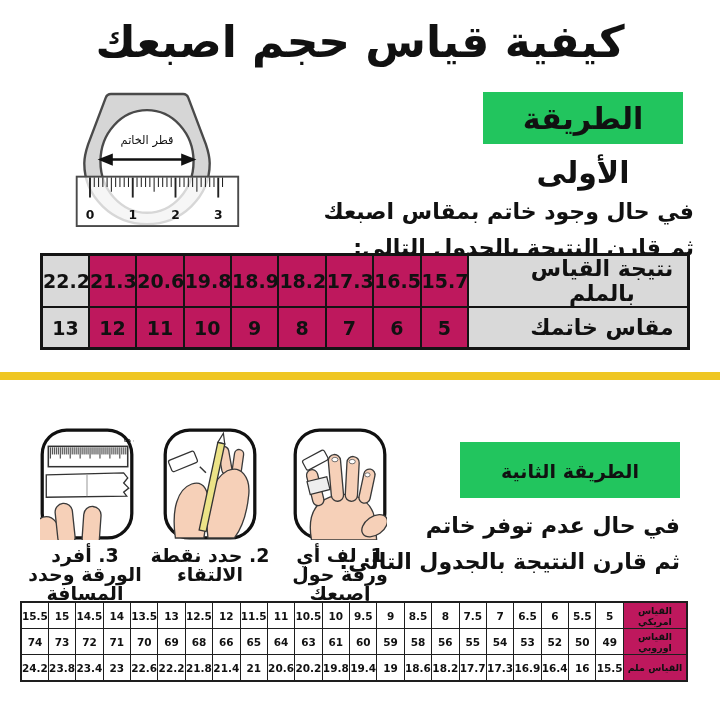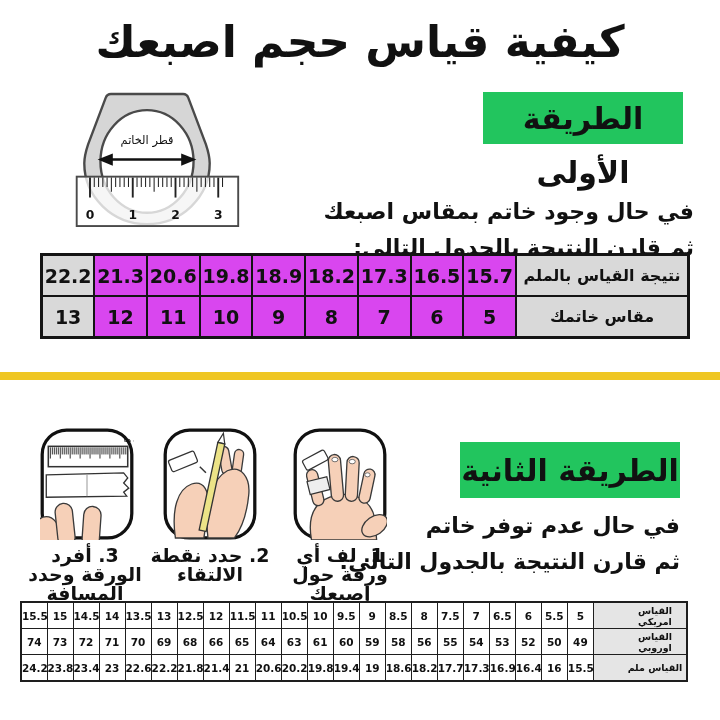--- a/index.html
+++ b/index.html
@@ -2,36 +2,36 @@
 <html lang="ar"><head>
 <meta charset="utf-8">
 <style>
   html,body{margin:0;padding:0;background:#fff;}
   #canvas{position:relative;width:720px;height:720px;background:#ffffff;overflow:hidden;
           font-family:"DejaVu Sans",sans-serif;color:#111;}
   .title{position:absolute;top:16px;left:0;right:0;text-align:center;direction:rtl;
          font-size:44px;font-weight:bold;letter-spacing:-1px;}
   .ybox{position:absolute;background:#22c55e;font-weight:bold;text-align:center;direction:rtl;}
   #m1-box{left:483px;top:92px;width:200px;height:52px;font-size:30px;line-height:54px;}
-  #m2-box{left:460px;top:442px;width:220px;height:56px;font-size:30px;line-height:58px;}
+  #m2-box{left:460px;top:442px;width:220px;height:56px;font-size:19px;line-height:58px;}
   .textblock{position:absolute;direction:rtl;text-align:right;font-weight:bold;
              font-size:22px;line-height:36px;}
   #m1-text{right:26px;top:162px;margin-top:32px;}
   #m2-text{right:40px;top:508px;}
   .divider{position:absolute;left:0;top:372px;width:720px;height:8px;background:#EFC623;}
   table{border-collapse:collapse;table-layout:fixed;position:absolute;direction:ltr;}
   #t1{left:40px;top:253px;width:650px;border:3px solid #141414;}
   #t1 td{border:2.5px solid #141414;height:39px;text-align:center;vertical-align:middle;
-         font-size:19px;font-weight:bold;background:#d946ef;padding:0;}
-  #t1 td.label{width:170px;font-size:16px;direction:rtl;}
+         font-size:19px;font-weight:bold;background:#be185d;padding:0;}
+  #t1 td.label{width:170px;font-size:22px;direction:rtl;padding-left:48px;}
   td.gray{background:#d9d9d9 !important;}
   #t2{left:20px;top:601px;width:668px;border:2px solid #1e1e1e;}
   #t2 td{border:1.5px solid #1e1e1e;height:25px;text-align:center;vertical-align:middle;
          font-size:10.5px;font-weight:bold;background:#fff;padding:0;overflow:hidden;}
-  #t2 td.label{width:62px;font-size:9.5px;background:#e5e5e5;direction:rtl;padding-left:30px;}
+  #t2 td.label{width:62px;font-size:9.5px;background:#be185d;direction:rtl;}
   .card{position:absolute;top:428px;width:94px;height:112px;}
   #card-step3{left:40px;} #card-step2{left:163px;} #card-step1{left:293px;}
   .caption{position:absolute;top:546px;width:130px;font-size:19px;font-weight:bold;
            text-align:center;direction:rtl;line-height:19px;}
   #cap-step3{left:20px;} #cap-step2{left:145px;} #cap-step1{left:275px;}
   #ring-illu{position:absolute;left:52px;top:88px;width:190px;height:145px;}
 </style>
 </head>
 <body>
 

